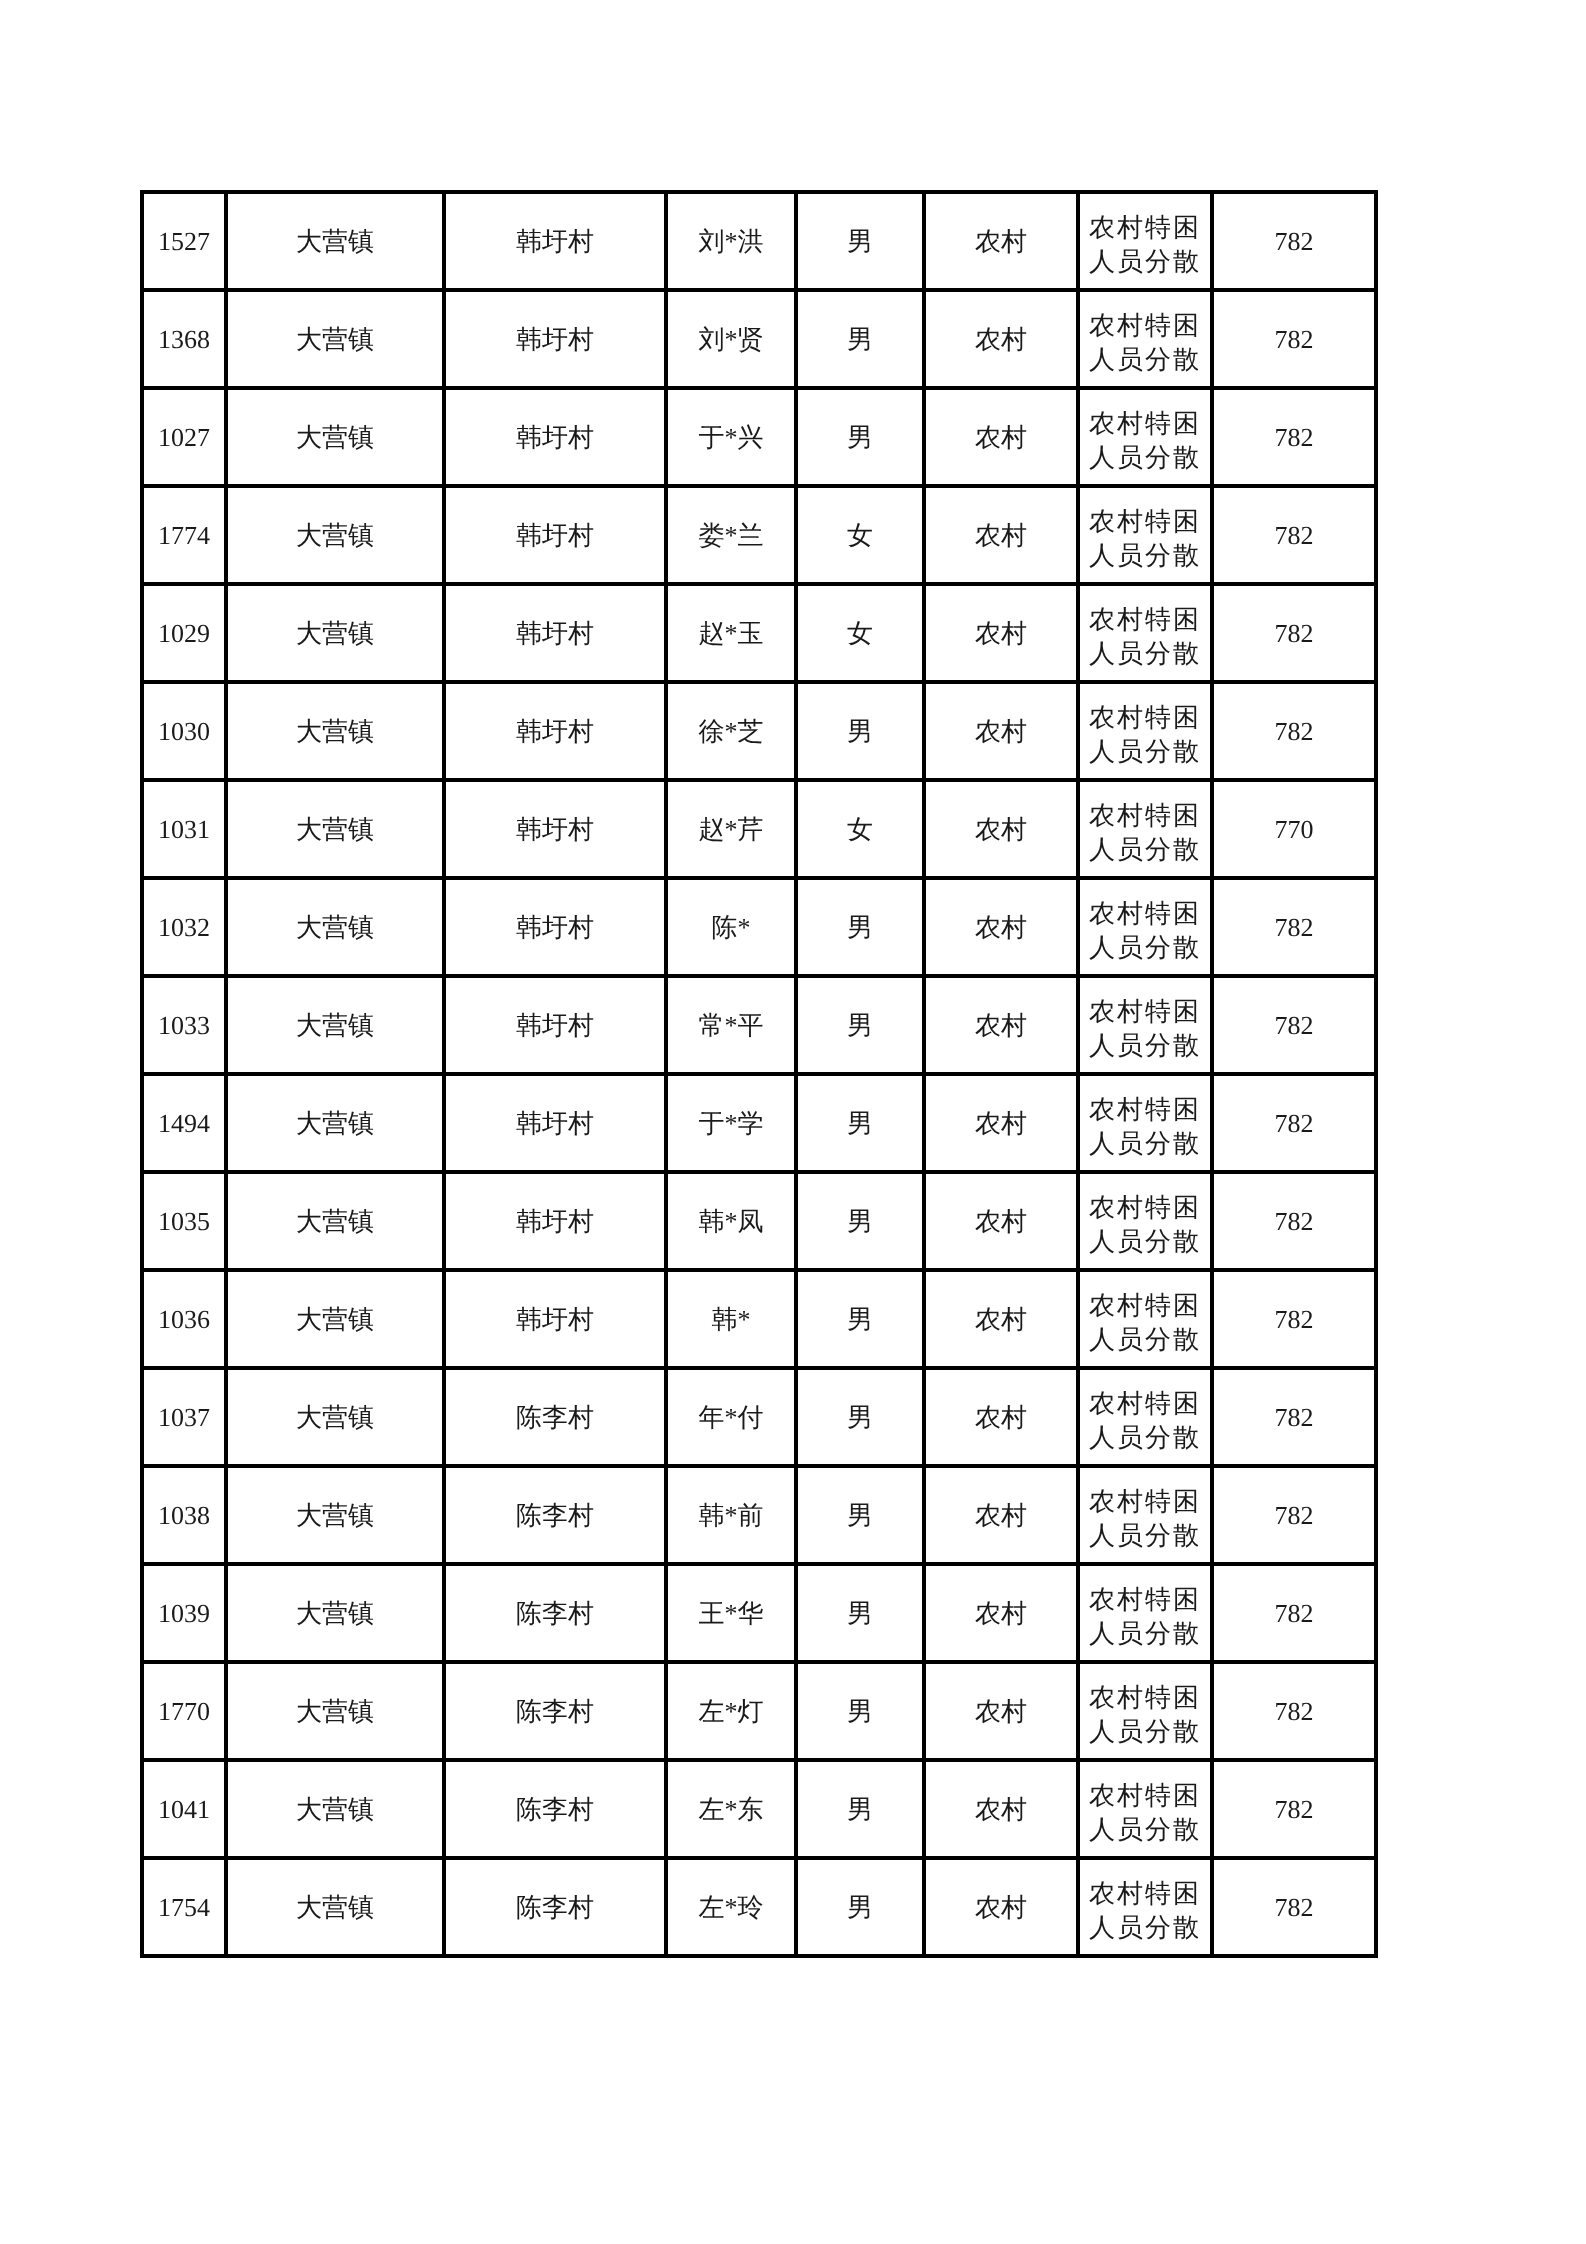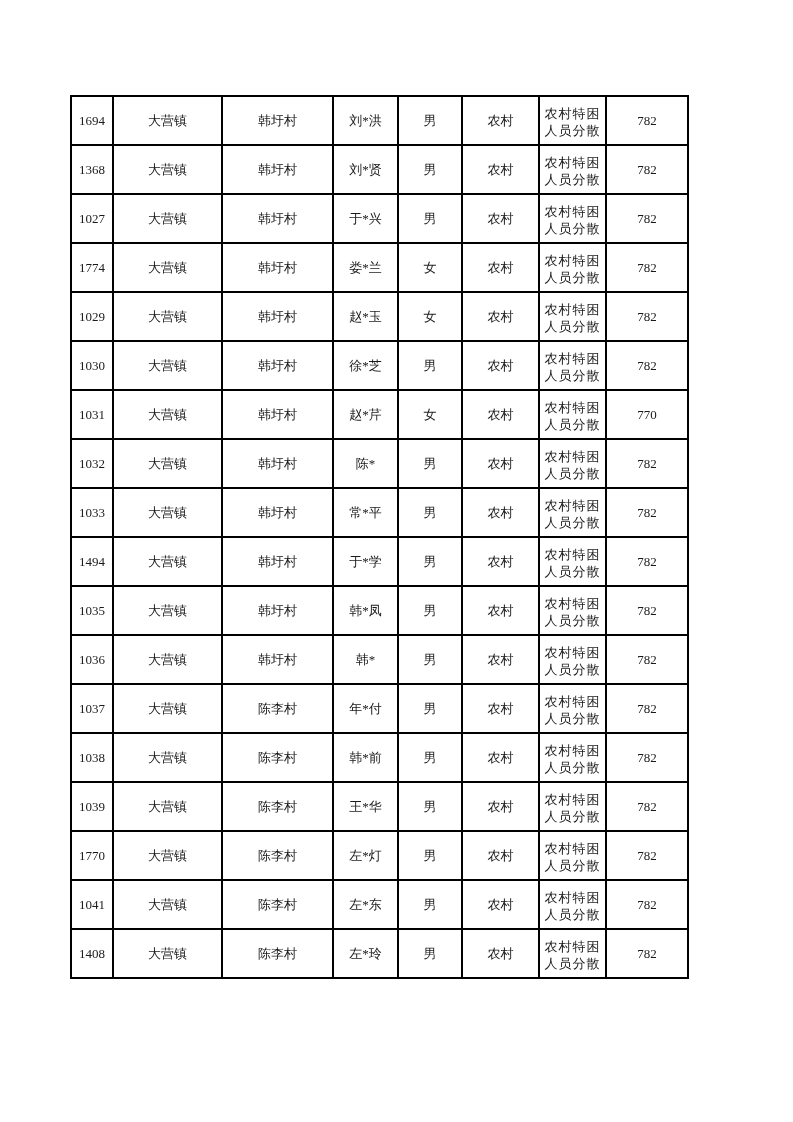--- a/index.html
+++ b/index.html
@@ -64,21 +64,21 @@
     <col class="col-village">
     <col class="col-person">
     <col class="col-gender">
     <col class="col-area">
     <col class="col-category">
     <col class="col-amount">
   </colgroup>
   <tbody>
       <tr>
         <td>
-          <div class="cell-inner">1694</div>
+          <div class="cell-inner">1527</div>
         </td>
         <td>
           <div class="cell-inner">大营镇</div>
         </td>
         <td>
           <div class="cell-inner">韩圩村</div>
         </td>
         <td>
           <div class="cell-inner">刘*洪</div>
         </td>
@@ -506,21 +506,21 @@
         </td>
         <td>
           <div class="cell-inner category">农村特困人员分散供养</div>
         </td>
         <td>
           <div class="cell-inner">782</div>
         </td>
       </tr>
       <tr>
         <td>
-          <div class="cell-inner">1408</div>
+          <div class="cell-inner">1754</div>
         </td>
         <td>
           <div class="cell-inner">大营镇</div>
         </td>
         <td>
           <div class="cell-inner">陈李村</div>
         </td>
         <td>
           <div class="cell-inner">左*玲</div>
         </td>

